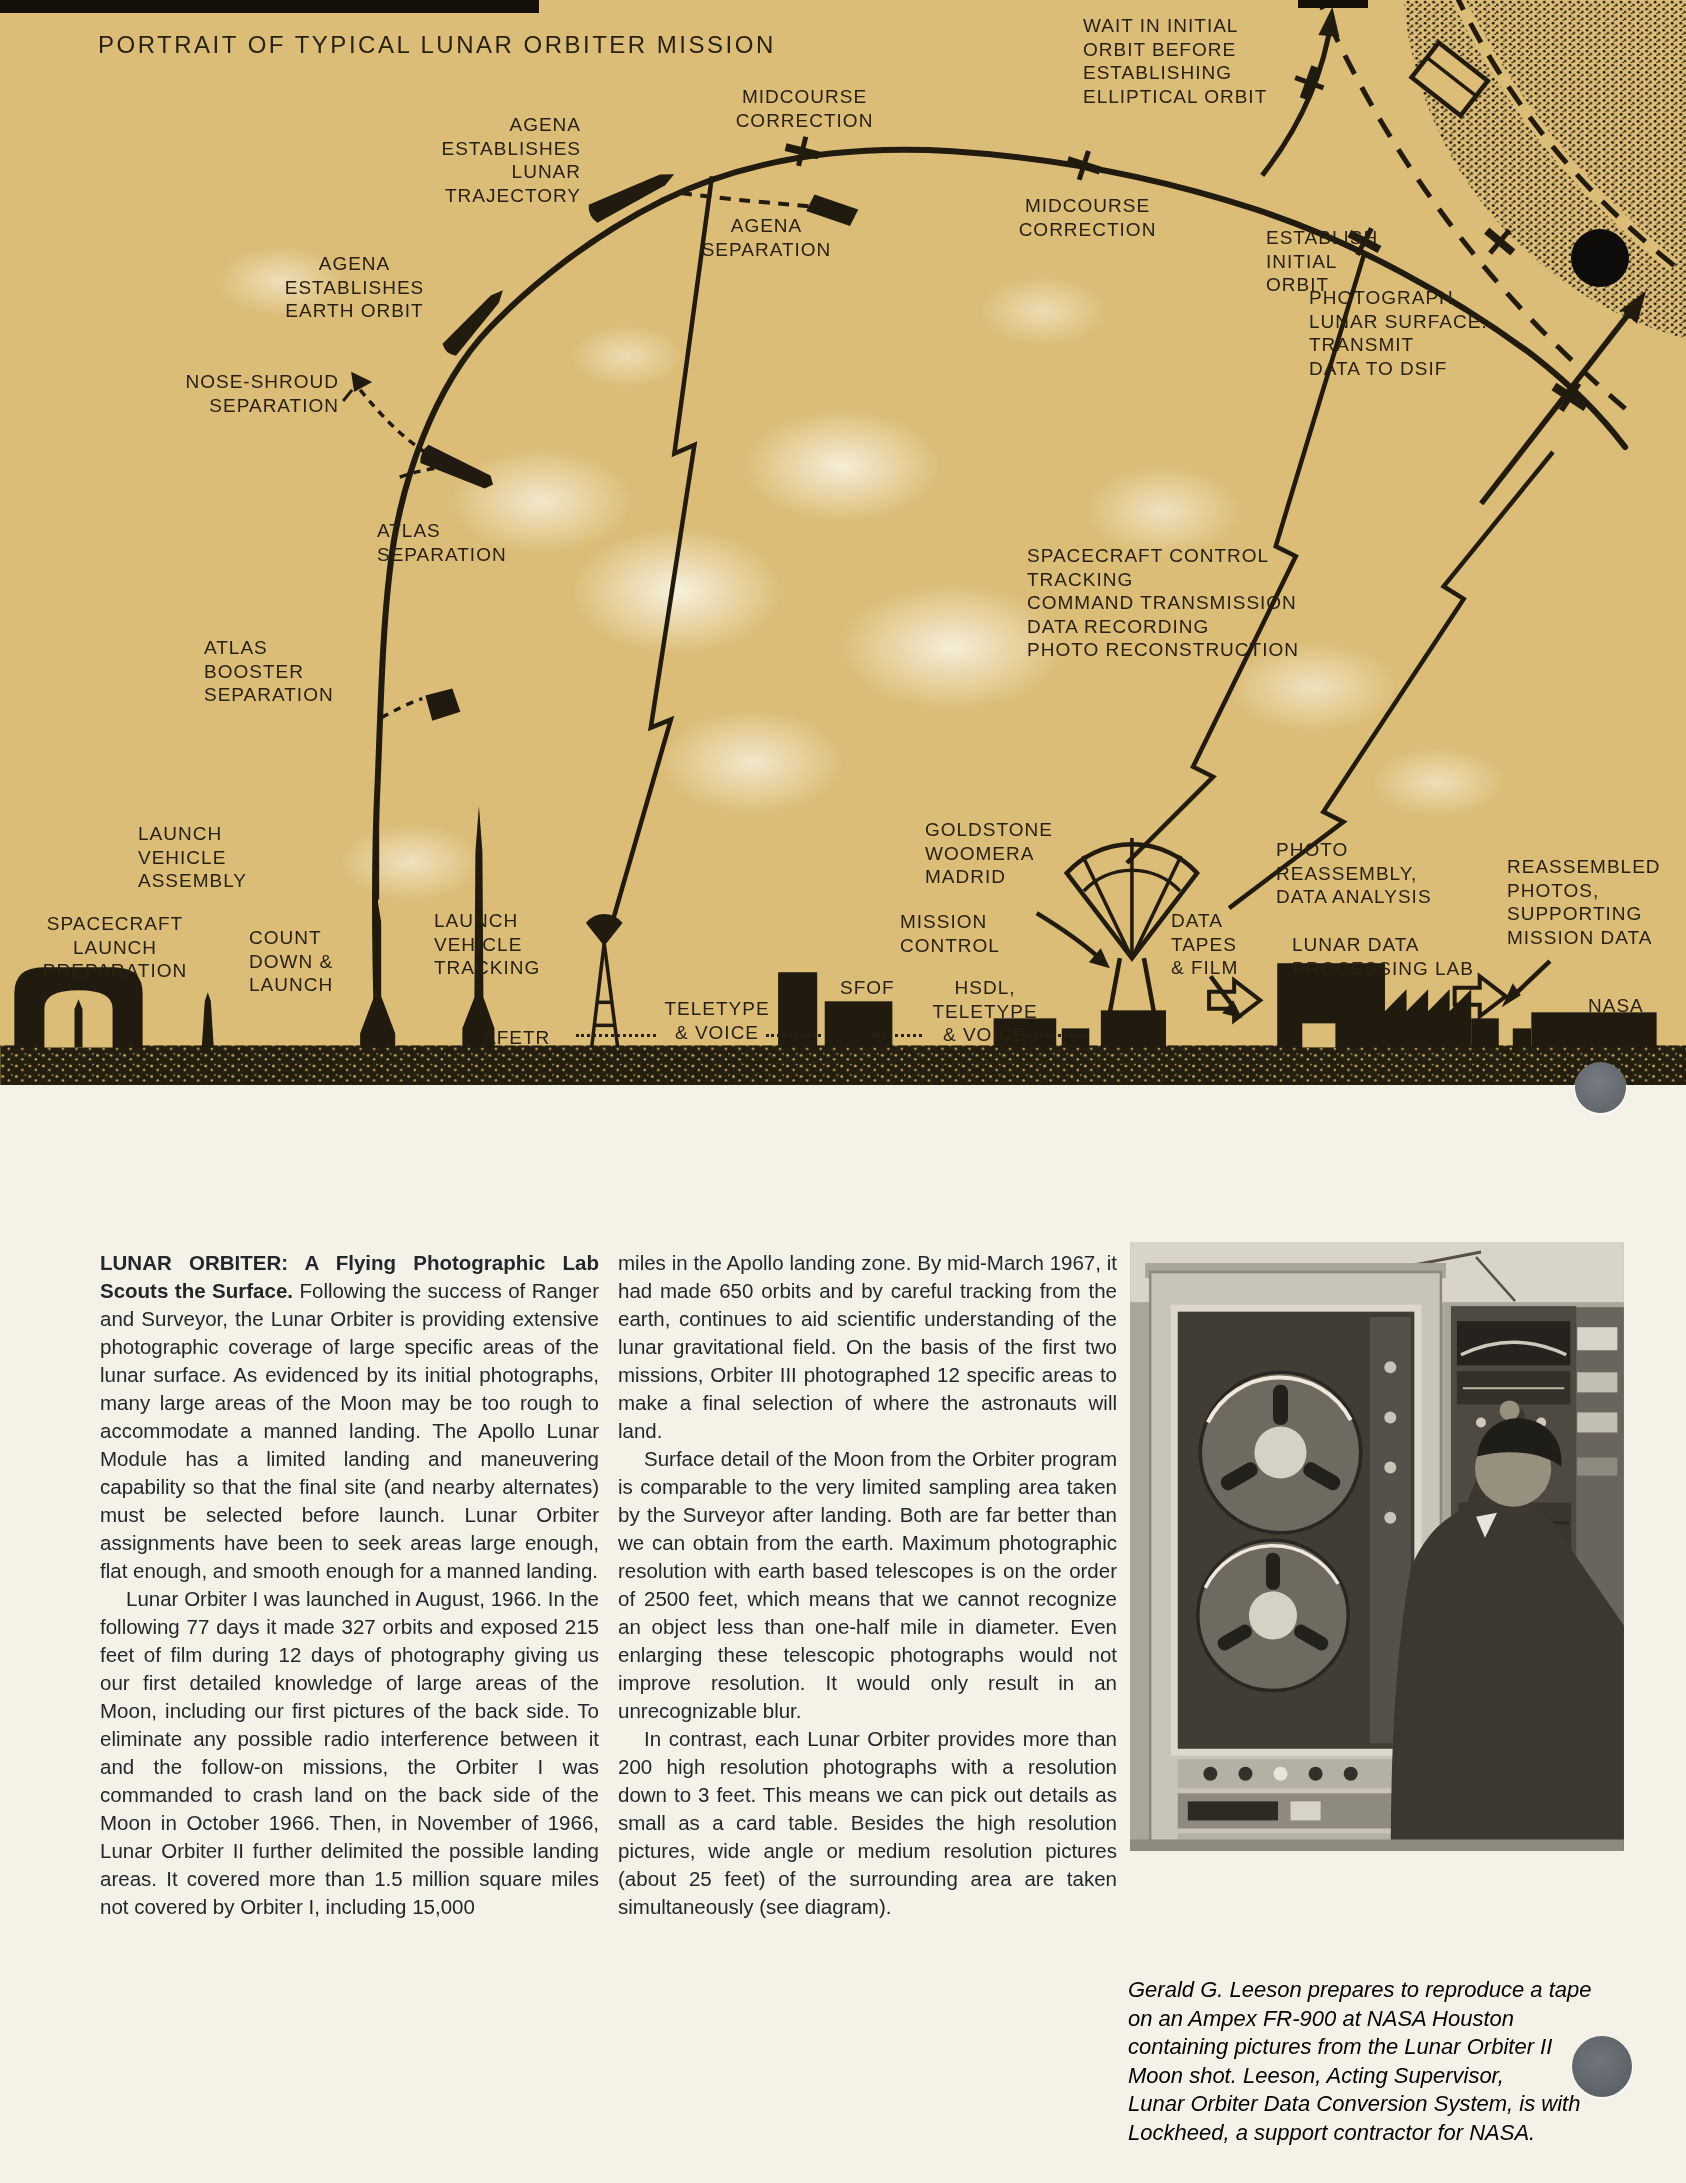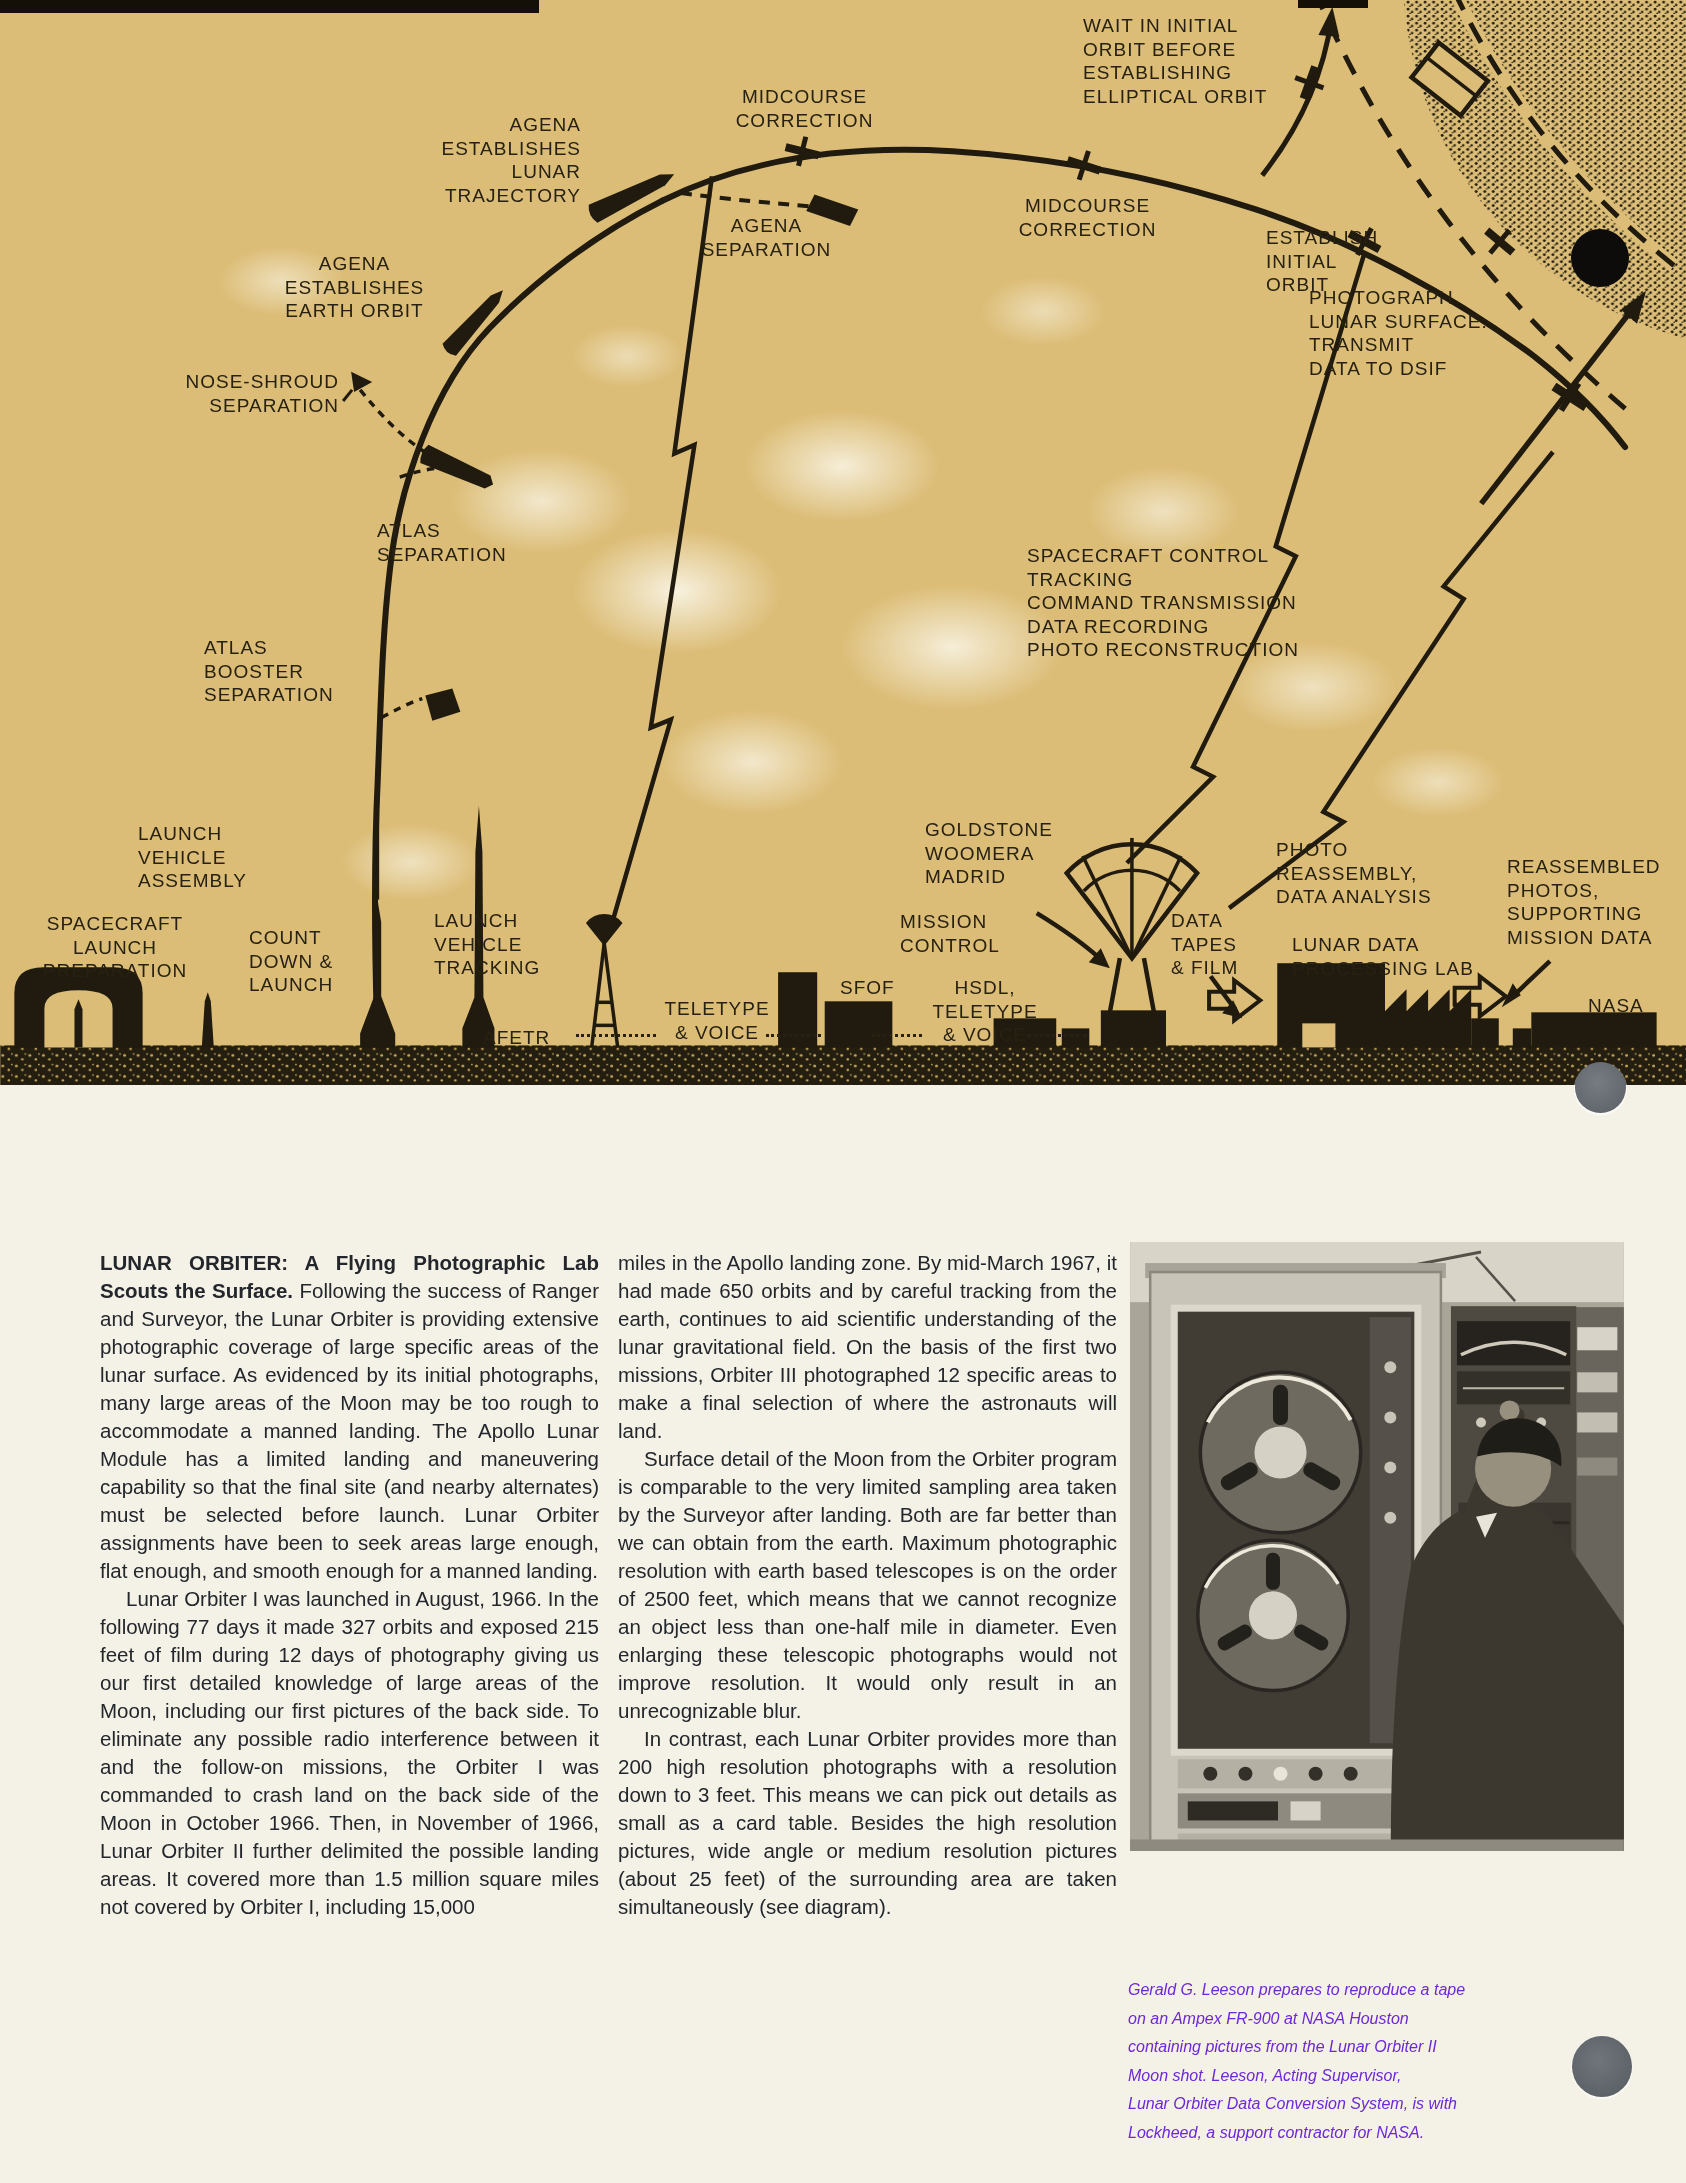--- a/index.html
+++ b/index.html
@@ -72,21 +72,21 @@
   
   #diagram-caption{position:absolute;left:107px;top:1105px;width:1063px;font-style:italic;font-size:20px;line-height:28px;color:#2e2e2e;white-space:pre-line;}
   .col{position:absolute;top:1249px;width:499px;font-size:20.5px;line-height:28px;color:#23272b;text-align:justify;}
   #col1{left:100px;} #col2{left:618px;}
   .col p{margin:0;}
   .col p.ind{text-indent:26px;}
   b.lead{font-weight:bold;}
 
   
   #photo{position:absolute;left:1130px;top:1242px;width:494px;height:609px;background:#b9b4a8;overflow:hidden;}
-  #photo-caption{position:absolute;left:1128px;top:1976px;width:501px;font-style:italic;font-size:16px;line-height:28.6px;color:#6d28d9;white-space:pre-line;}
+  #photo-caption{position:absolute;left:1128px;top:1976px;width:501px;font-style:italic;font-size:22px;line-height:28.6px;color:#000000;white-space:pre-line;}
 </style>
 </head>
 <body>
 
 <div id="page">
 
   <div id="diagram">
     <div id="blotches"></div>
 
     <svg id="traj-svg" width="1687" height="1085" viewBox="0 0 3365 2165">
@@ -243,20 +243,21 @@
       </g>
       <g>
         <rect x="3055" y="2020" width="250" height="70" fill="#201b0e"></rect>
         <rect x="3018" y="2052" width="37" height="38" fill="#201b0e"></rect>
       </g>
     </svg>
 
     <div id="scan-edge"></div>
     <div id="scan-edge2"></div>
 
+    <div class="dlabel" id="L-title">PORTRAIT OF TYPICAL LUNAR ORBITER MISSION</div>
     <div class="dlabel rgt" id="L-agena-lunar">AGENA
 ESTABLISHES
 LUNAR
 TRAJECTORY</div>
     <div class="dlabel ctr" id="L-midcourse-1">MIDCOURSE
 CORRECTION</div>
     <div class="dlabel" id="L-wait-initial">WAIT IN INITIAL
 ORBIT BEFORE
 ESTABLISHING
 ELLIPTICAL ORBIT</div>

